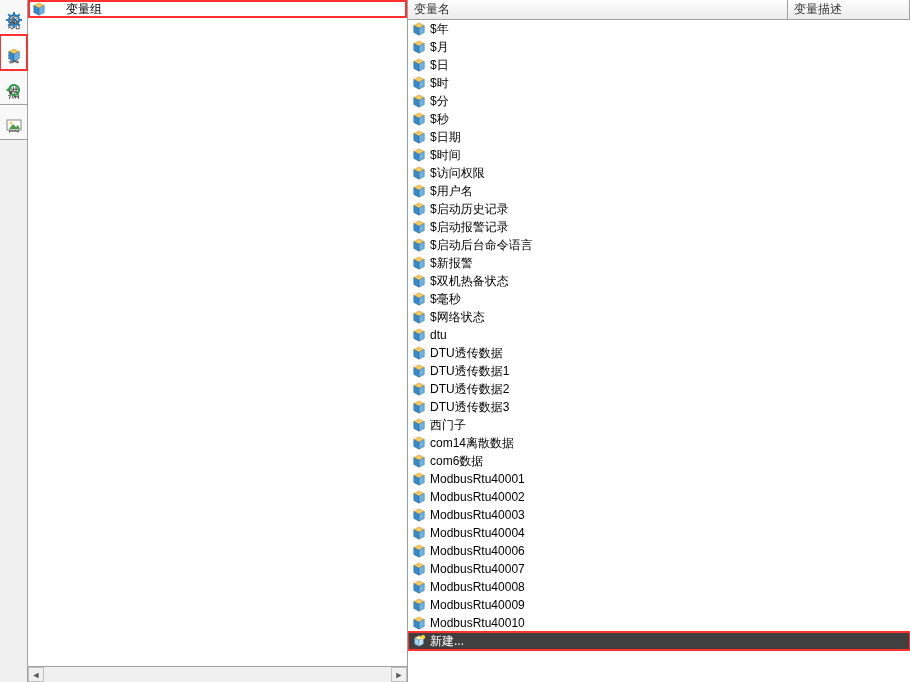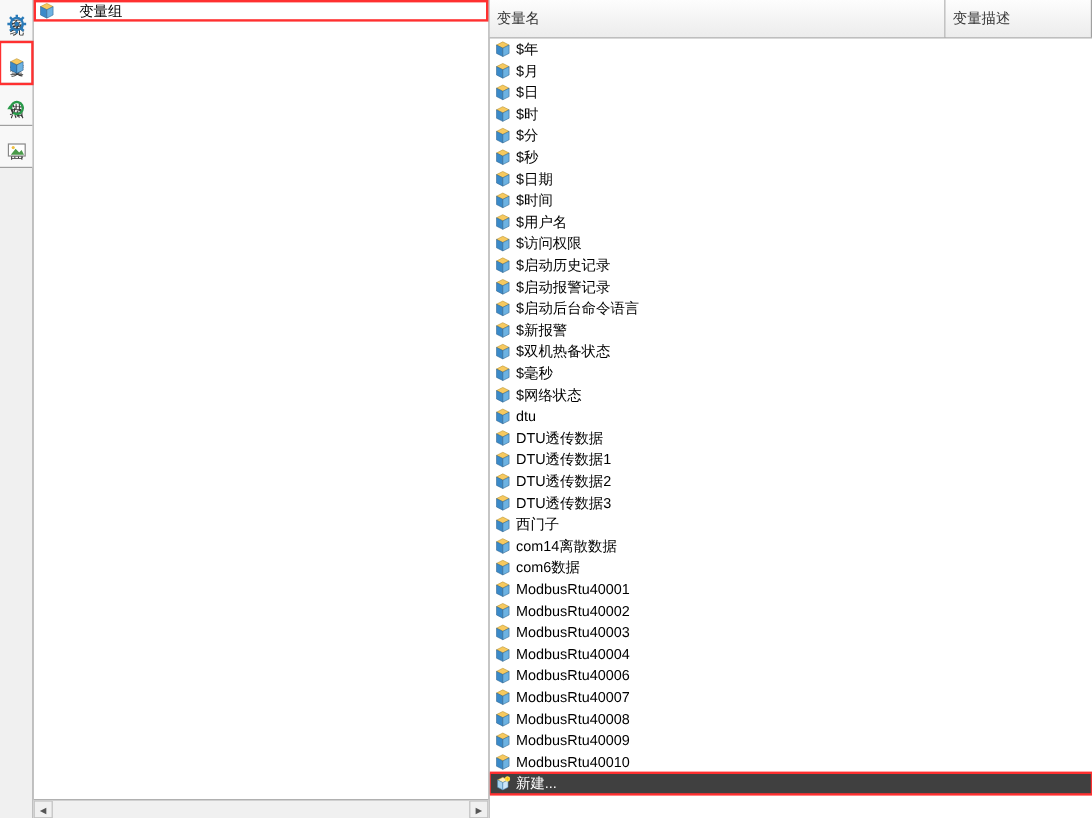--- a/index.html
+++ b/index.html
@@ -85,21 +85,21 @@
     .scroll-arrow.right { right: 0; }
 
     .right-panel {
       flex: 1;
       display: flex;
       flex-direction: column;
       overflow: hidden;
     }
     .col-headers {
       display: flex;
-      height: 32px;
+      height: 20px;
       border-bottom: 1px solid #a0a0a0;
     }
     .col-header {
       background: linear-gradient(#fdfdfd, #ececec);
       border-right: 1px solid #a0a0a0;
       padding: 2px 6px;
       font-size: 12px;
       color: #333;
       display: flex;
       align-items: center;
@@ -280,29 +280,29 @@
     <polygon points="14,4 8,7 8,15 14,12" fill="#6cb2e2" stroke="#2a5e8a" stroke-width="0.5"></polygon>
   </svg></span>
         <span class="row-label">$时间</span>
       </div>
       <div class="list-row">
         <span class="cube-icon"><svg viewBox="0 0 16 16" width="14" height="14">
     <polygon points="8,1 14,4 8,7 2,4" fill="#f7c95f" stroke="#b08a20" stroke-width="0.5"></polygon>
     <polygon points="2,4 8,7 8,15 2,12" fill="#3a8ac9" stroke="#2a5e8a" stroke-width="0.5"></polygon>
     <polygon points="14,4 8,7 8,15 14,12" fill="#6cb2e2" stroke="#2a5e8a" stroke-width="0.5"></polygon>
   </svg></span>
+        <span class="row-label">$访问权限</span>
+      </div>
+      <div class="list-row">
+        <span class="cube-icon"><svg viewBox="0 0 16 16" width="14" height="14">
+    <polygon points="8,1 14,4 8,7 2,4" fill="#f7c95f" stroke="#b08a20" stroke-width="0.5"></polygon>
+    <polygon points="2,4 8,7 8,15 2,12" fill="#3a8ac9" stroke="#2a5e8a" stroke-width="0.5"></polygon>
+    <polygon points="14,4 8,7 8,15 14,12" fill="#6cb2e2" stroke="#2a5e8a" stroke-width="0.5"></polygon>
+  </svg></span>
         <span class="row-label">$用户名</span>
-      </div>
-      <div class="list-row">
-        <span class="cube-icon"><svg viewBox="0 0 16 16" width="14" height="14">
-    <polygon points="8,1 14,4 8,7 2,4" fill="#f7c95f" stroke="#b08a20" stroke-width="0.5"></polygon>
-    <polygon points="2,4 8,7 8,15 2,12" fill="#3a8ac9" stroke="#2a5e8a" stroke-width="0.5"></polygon>
-    <polygon points="14,4 8,7 8,15 14,12" fill="#6cb2e2" stroke="#2a5e8a" stroke-width="0.5"></polygon>
-  </svg></span>
-        <span class="row-label">$访问权限</span>
       </div>
       <div class="list-row">
         <span class="cube-icon"><svg viewBox="0 0 16 16" width="14" height="14">
     <polygon points="8,1 14,4 8,7 2,4" fill="#f7c95f" stroke="#b08a20" stroke-width="0.5"></polygon>
     <polygon points="2,4 8,7 8,15 2,12" fill="#3a8ac9" stroke="#2a5e8a" stroke-width="0.5"></polygon>
     <polygon points="14,4 8,7 8,15 14,12" fill="#6cb2e2" stroke="#2a5e8a" stroke-width="0.5"></polygon>
   </svg></span>
         <span class="row-label">$启动历史记录</span>
       </div>
       <div class="list-row">

